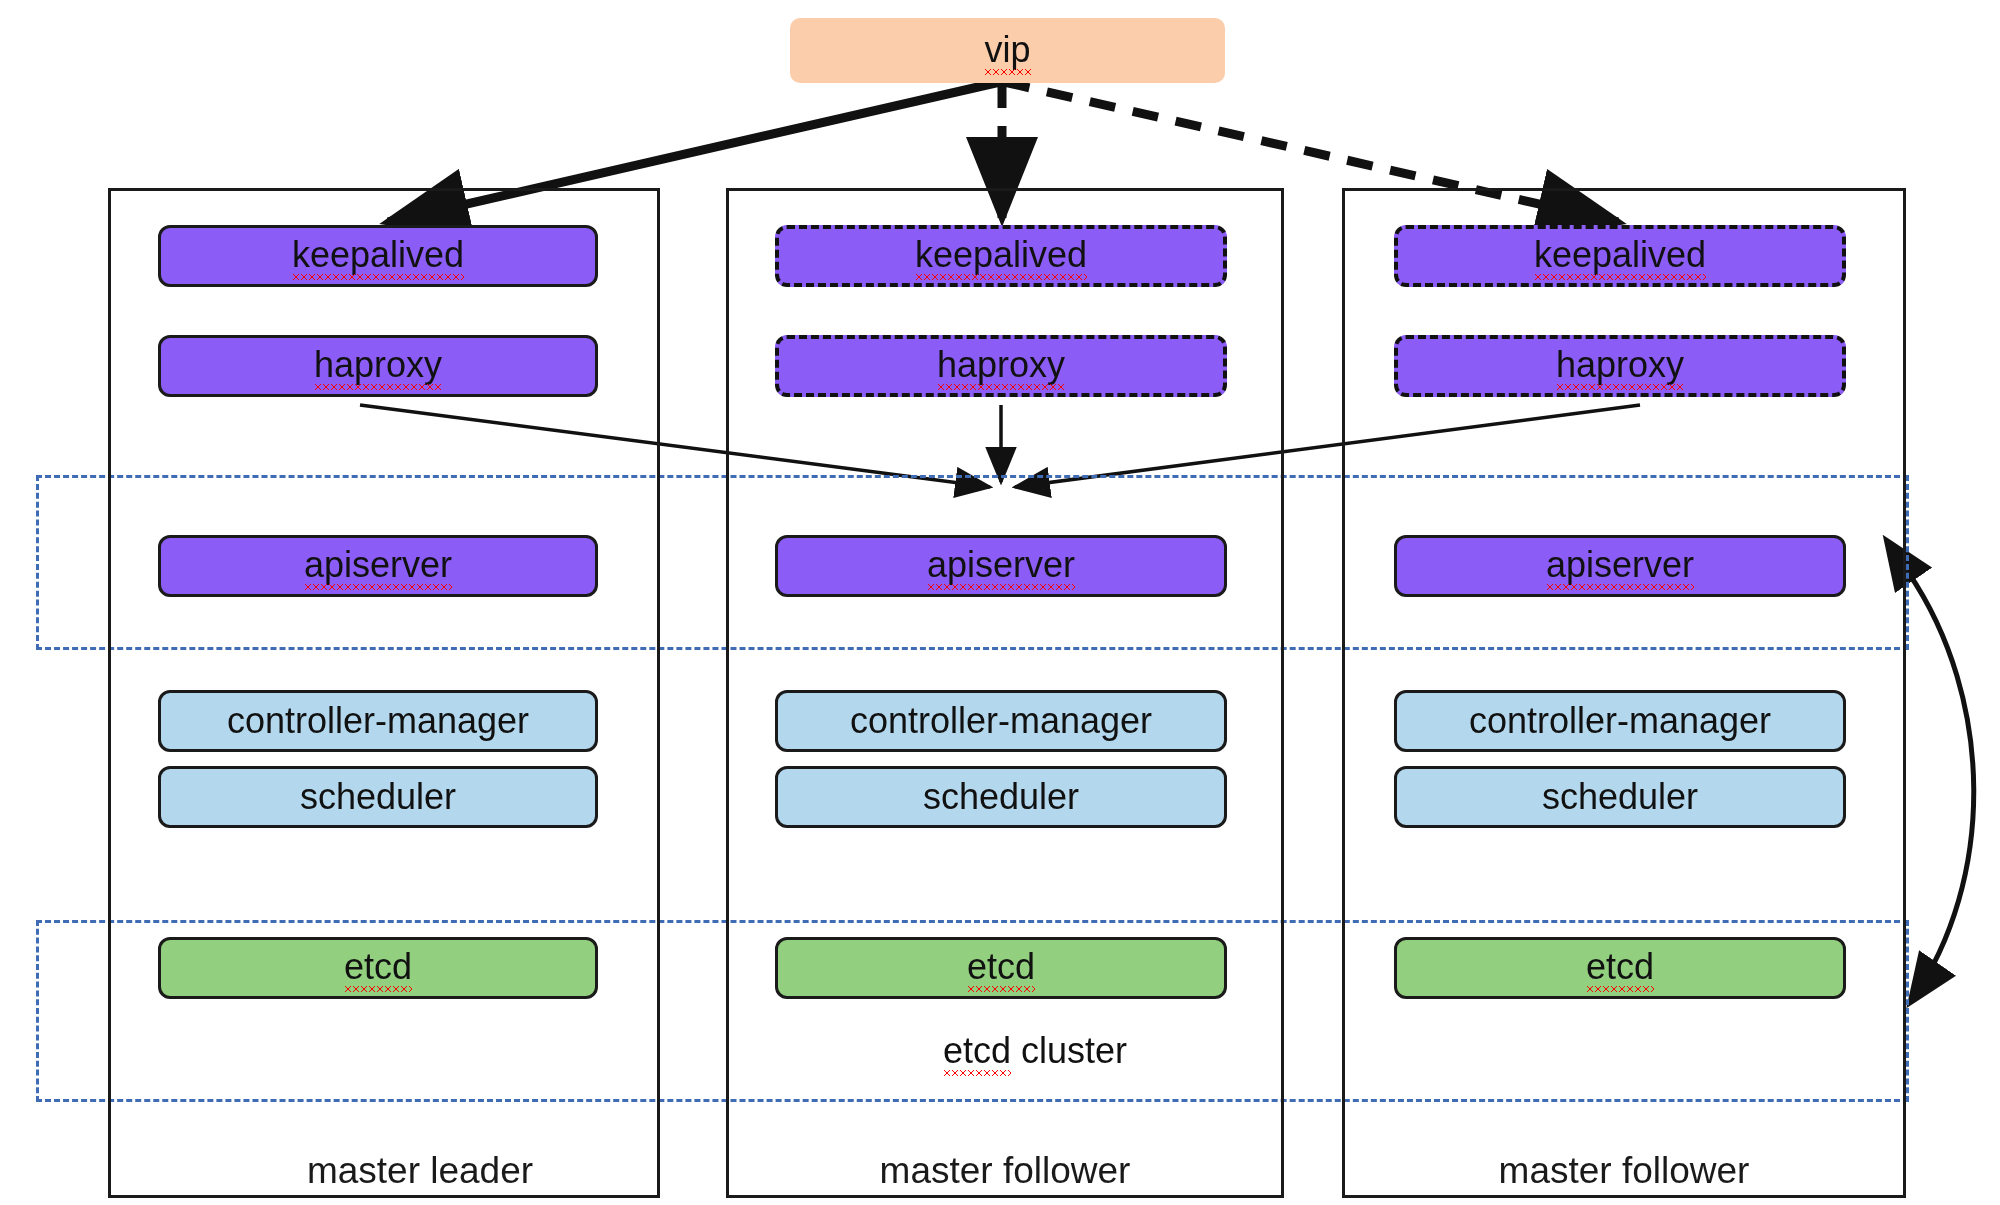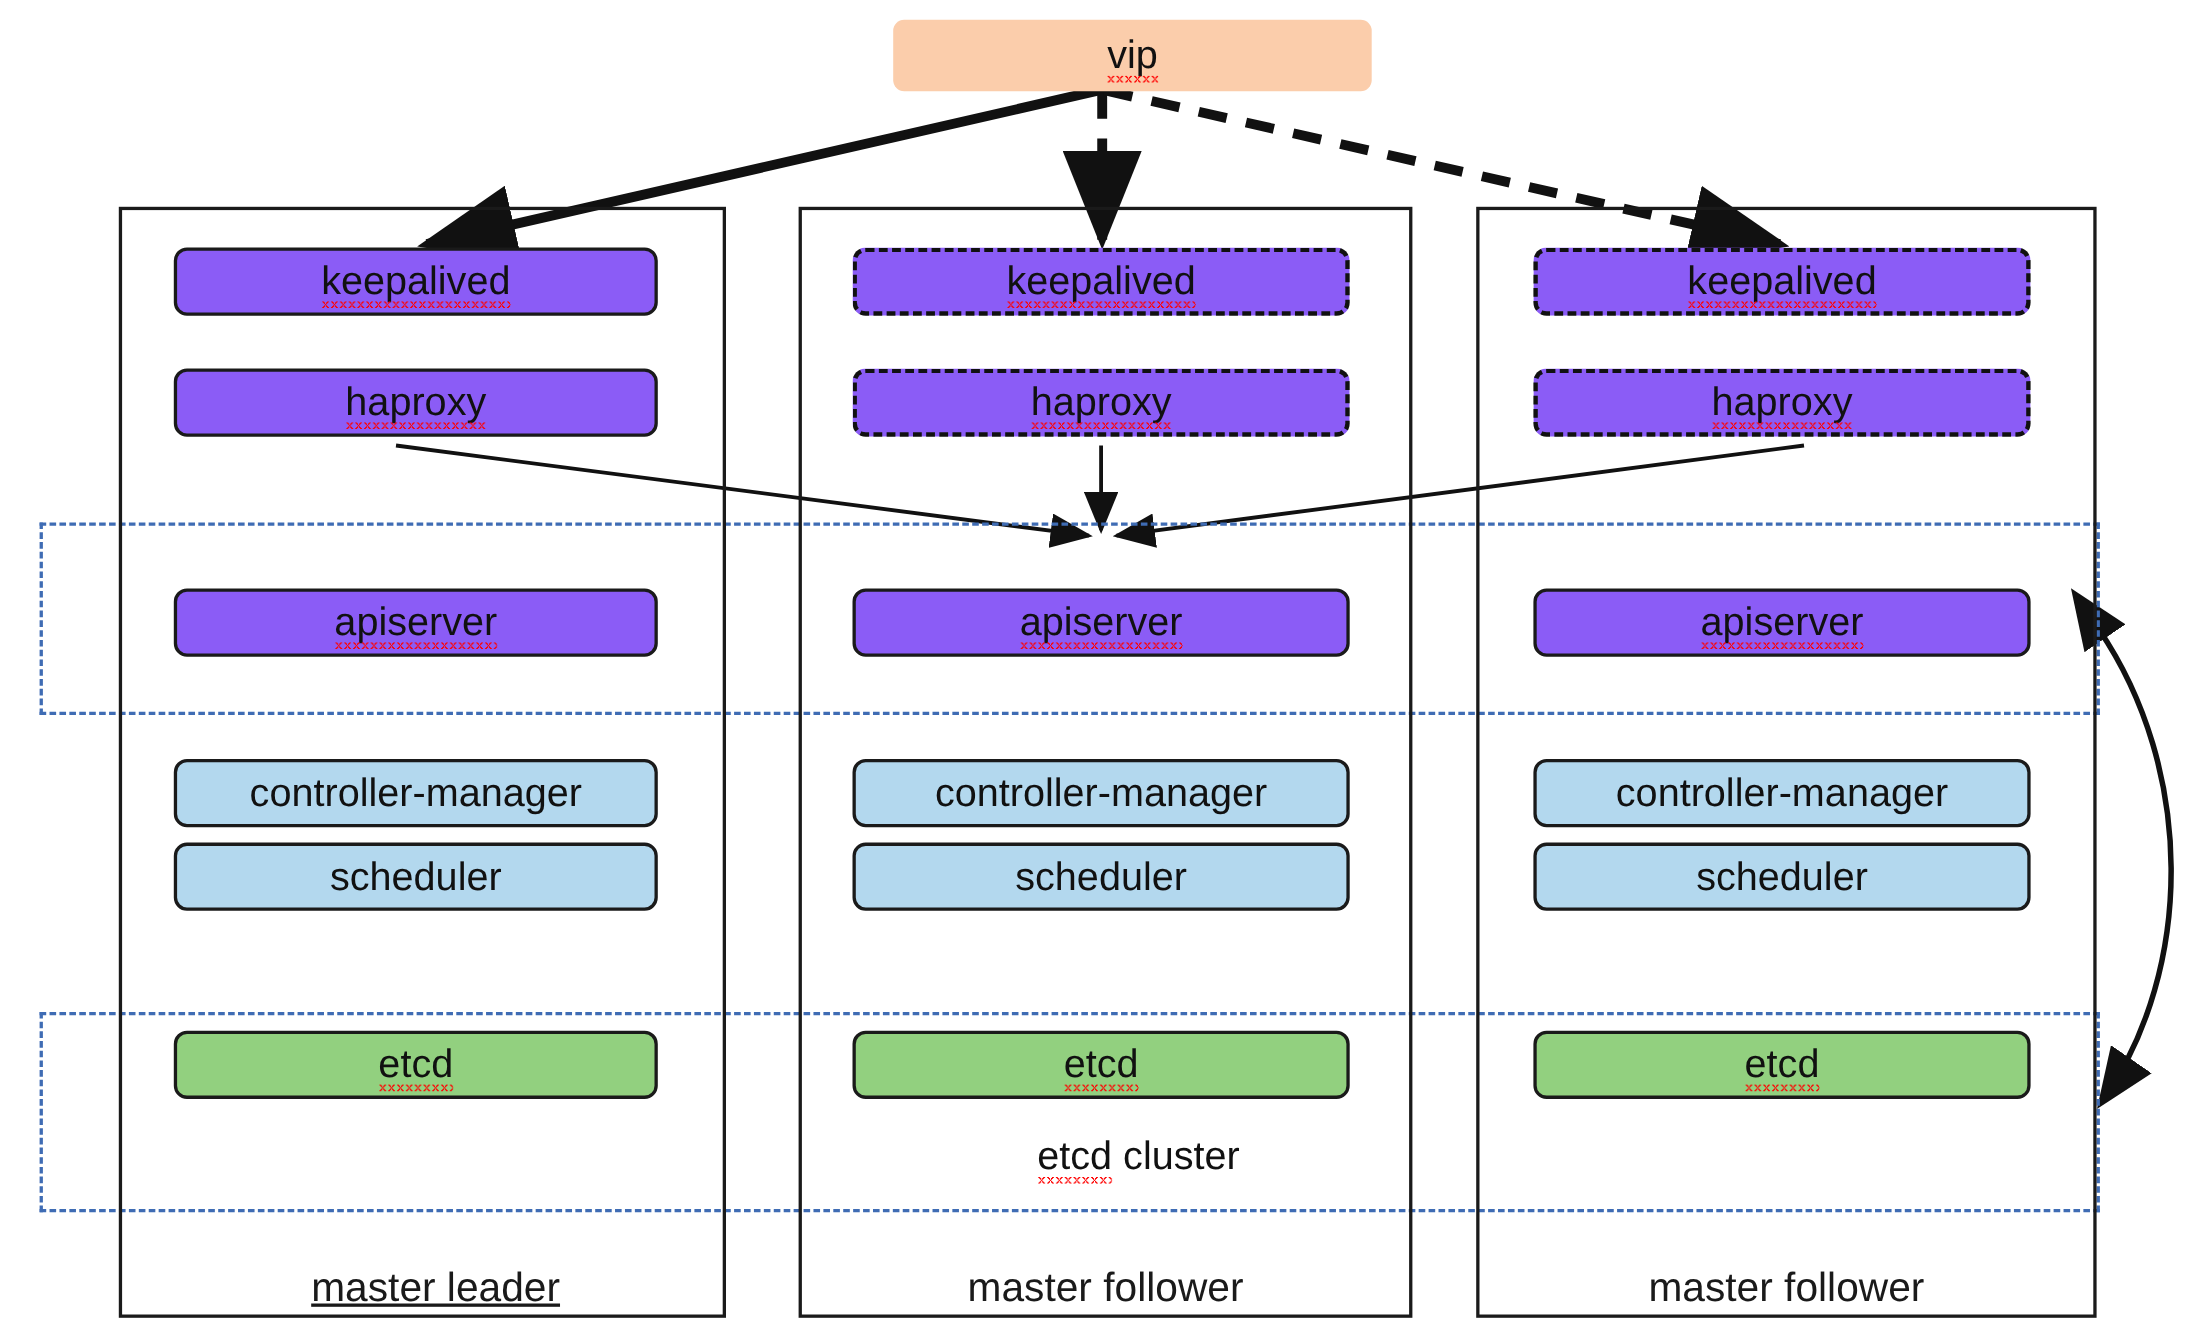--- a/index.html
+++ b/index.html
@@ -127,21 +127,21 @@
 
     <path d="M 360,405 L 990,487" stroke="#111111" stroke-width="3.5" fill="none" marker-end="url(#arrow-thin)"></path>
 
     <path d="M 1001,405 L 1001,482" stroke="#111111" stroke-width="3.5" fill="none" marker-end="url(#arrow-thin)"></path>
 
     <path d="M 1640,405 L 1015,487" stroke="#111111" stroke-width="3.5" fill="none" marker-end="url(#arrow-thin)"></path>
 
     <path d="M 1908,572 C 1995,700 1995,880 1912,1000" stroke="#111111" stroke-width="5" fill="none" marker-start="url(#arrow-curve-start)" marker-end="url(#arrow-curve-end)"></path>
   </svg>
 
-  <div class="box vip" style="left:790px; top:18px; width:435px; height:65px;margin-left:22px;">
+  <div class="box vip" style="left:790px; top:18px; width:435px; height:65px;">
     <span class="sq">vip</span>
   </div>
 
   <div class="zone" style="left:36px; top:475px; width:1873px; height:175px;"></div>
 
   <div class="zone" style="left:36px; top:920px; width:1873px; height:182px;"></div>
 
   <div class="node-frame" style="left:108px; top:188px; width:552px; height:1010px;"></div>
 
   <div class="box blue solid" style="left:158px; top:225px; width:440px; height:62px;">
@@ -161,21 +161,21 @@
   </div>
 
   <div class="box lightblue solid" style="left:158px; top:766px; width:440px; height:62px;">
     <span>scheduler</span>
   </div>
 
   <div class="box green solid" style="left:158px; top:937px; width:440px; height:62px;">
     <span class="sq">etcd</span>
   </div>
 
-  <div class="node-label" style="left:92px; top:1150px; width:608px;text-decoration:underline;">master leader</div>
+  <div class="node-label" style="left:116px; top:1150px; width:608px;">master leader</div>
 
   <div class="node-frame" style="left:726px; top:188px; width:558px; height:1010px;"></div>
 
   <div class="box blue dashdot" style="left:775px; top:225px; width:452px; height:62px;">
     <span class="sq">keepalived</span>
   </div>
 
   <div class="box blue dashdot" style="left:775px; top:335px; width:452px; height:62px;">
     <span class="sq">haproxy</span>
   </div>

